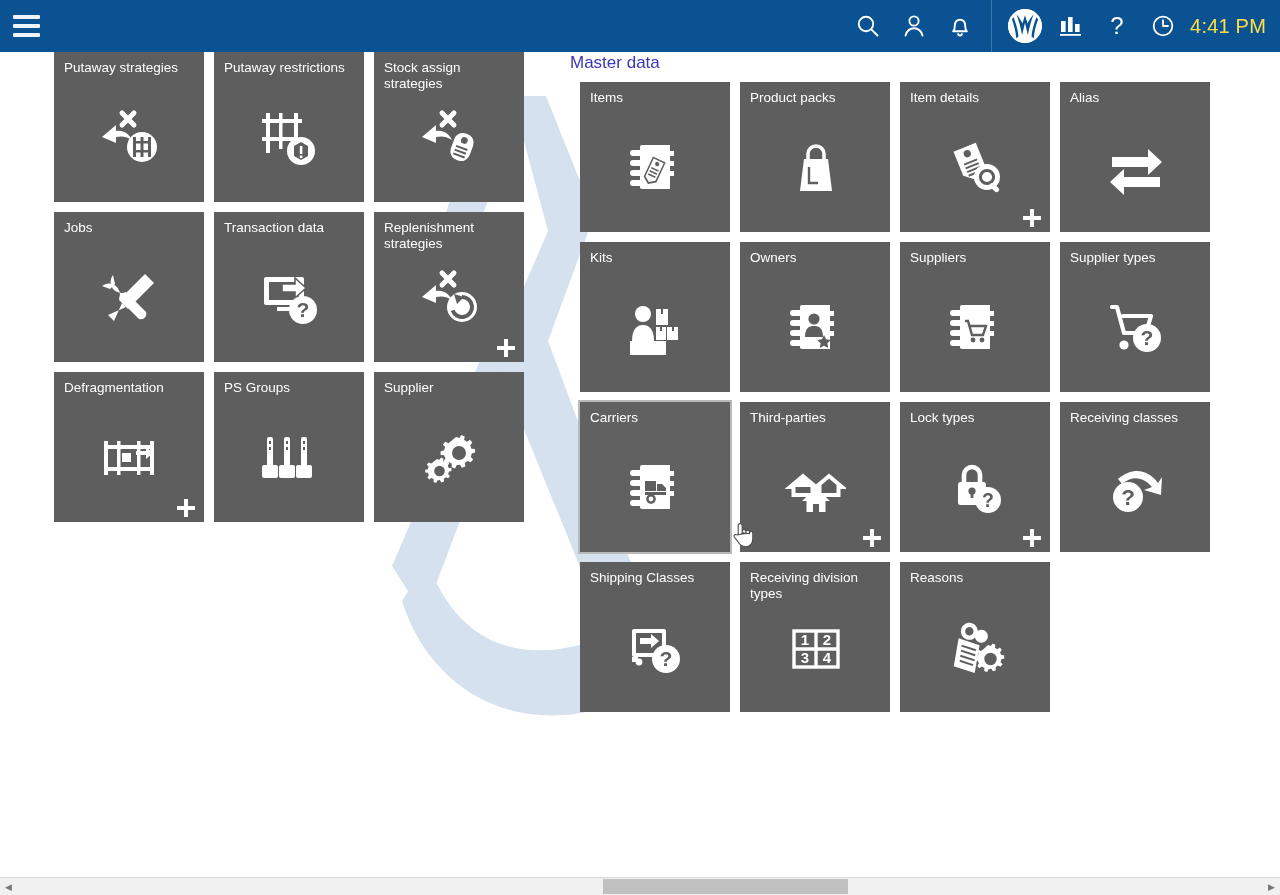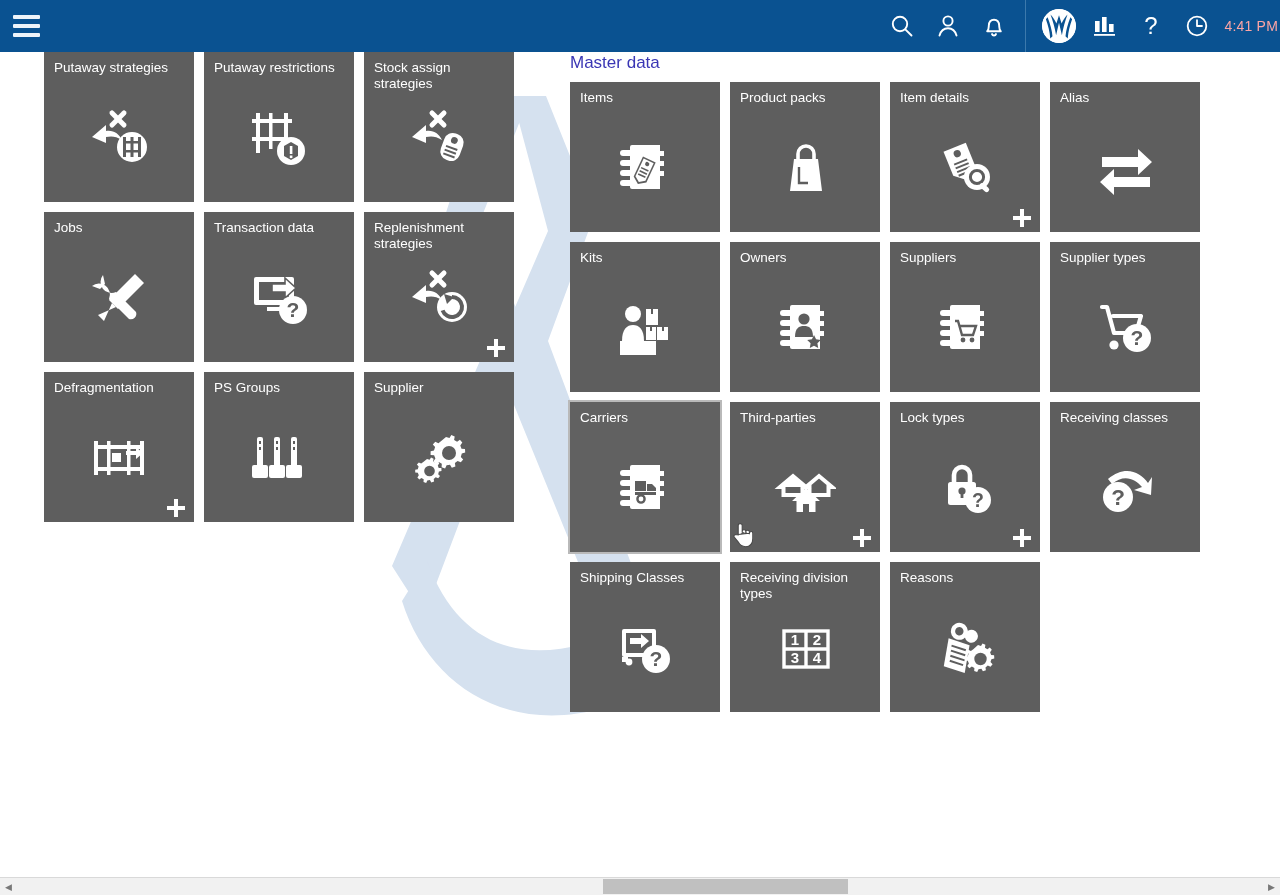--- a/index.html
+++ b/index.html
@@ -37,22 +37,22 @@
   .appbar-div {
     width: 1px; height: 52px; background: #3c79ac; margin: 0 10px 0 8px;
   }
   .logo-badge {
     width: 34px; height: 34px; border-radius: 50%;
     background: #ffffff; color: #0a5291;
     display: flex; align-items: center; justify-content: center;
     margin: 0 6px; cursor: pointer; overflow: hidden;
   }
   .clock-time {
-    color: #fca5a5; font-size: 14px; letter-spacing: .2px;
-    padding: 0 2px 0 4px; white-space: nowrap;
+    color: #fde047; font-size: 20px; letter-spacing: .2px;
+    padding: 0 14px 0 4px; white-space: nowrap;
   }
 
   
   .watermark {
     position: absolute; left: 332px; top: 96px;
     width: 340px; height: 680px;
     pointer-events: none; z-index: 0;
   }
 
   
@@ -68,21 +68,21 @@
   .section-title {
     font-size: 17px; color: #3a36b4; font-weight: 400;
     margin: 0 0 8px 6px; line-height: 22px; white-space: nowrap;
   }
 
   .grid {
     display: grid;
     grid-template-columns: repeat(var(--cols), 160px);
     grid-auto-rows: 160px;
     column-gap: 0; row-gap: 0;
-    margin-left: 6px;
+    margin-left: 16px;
   }
 
   .tile {
     position: relative;
     width: 150px; height: 150px;
     background: #5e5e5e;
     color: #ffffff;
     cursor: pointer;
     overflow: hidden;
   }

